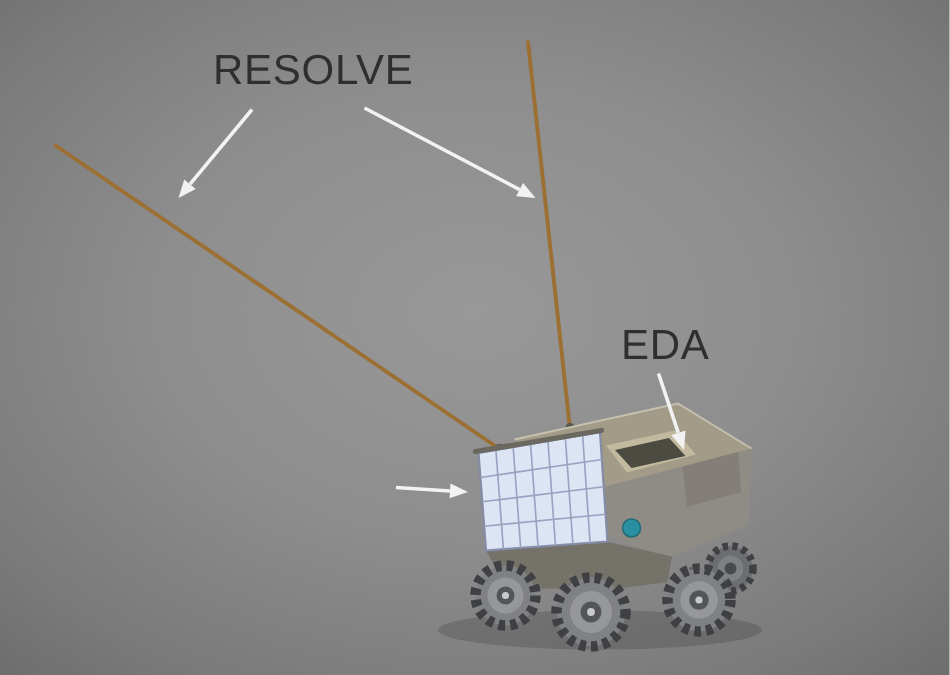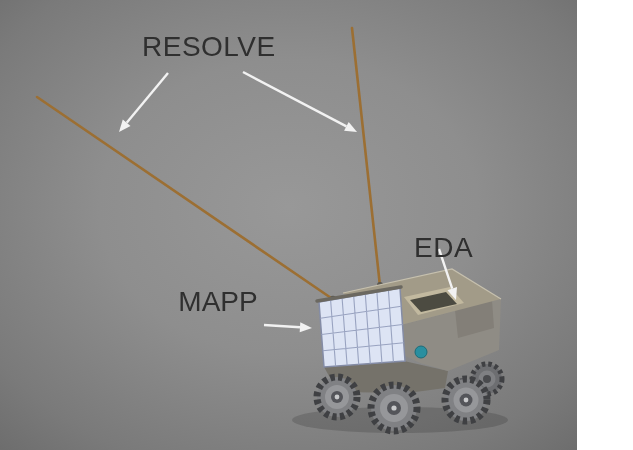--- a/index.html
+++ b/index.html
@@ -1,37 +1,37 @@
 <!DOCTYPE html>
 <html><head>
 <meta charset="utf-8">
 <style>
   * { margin: 0; padding: 0; box-sizing: border-box; }
   html, body { width: 633px; height: 450px; }
   body { font-family: "Liberation Sans", sans-serif; overflow: hidden; }
 
   .stage {
     position: relative;
-    width: 577px;
+    width: 633px;
     height: 450px;
     overflow: hidden;
     background: radial-gradient(ellipse 78% 78% at 50% 46%,
       #989898 0%, #8e8e8e 42%, #7a7a7a 78%, #696969 100%);
   }
 
   .scene { position: absolute; left: 0; top: 0; }
 
   .label {
     position: absolute;
     color: #2f2f2f;
     font-family: "Liberation Sans", sans-serif;
     user-select: none;
   }
   .label-resolve { left: 142px; top: 31px;  font-size: 28px; letter-spacing: 0.5px; }
-  .label-eda     { left: 414px; top: 232px; font-size: 28px; letter-spacing: 0.5px; }
+  .label-eda     { left: 414px; top: 214px; font-size: 28px; letter-spacing: 0.5px; }
   .label-mapp    { left: 166px; top: 285px; width: 104px; text-align: center;
                    font-size: 28px; line-height: 34px; }
 </style>
 </head>
 <body>
 
 <div class="stage">
 
   <svg class="scene" width="633" height="450" viewBox="0 0 633 450">
 
@@ -112,16 +112,15 @@
         <polygon points="312,328 299.7,332.2 300.3,322.3" fill="#f2f2f2"></polygon>
       </g>
     </g>
   </svg>
 
   <div class="label label-resolve">RESOLVE</div>
 
   <div class="label label-eda">EDA</div>
 
   <div class="label label-mapp">
-    <div>MAPP</div>
   </div>
 
 </div>
 
 </body></html>

